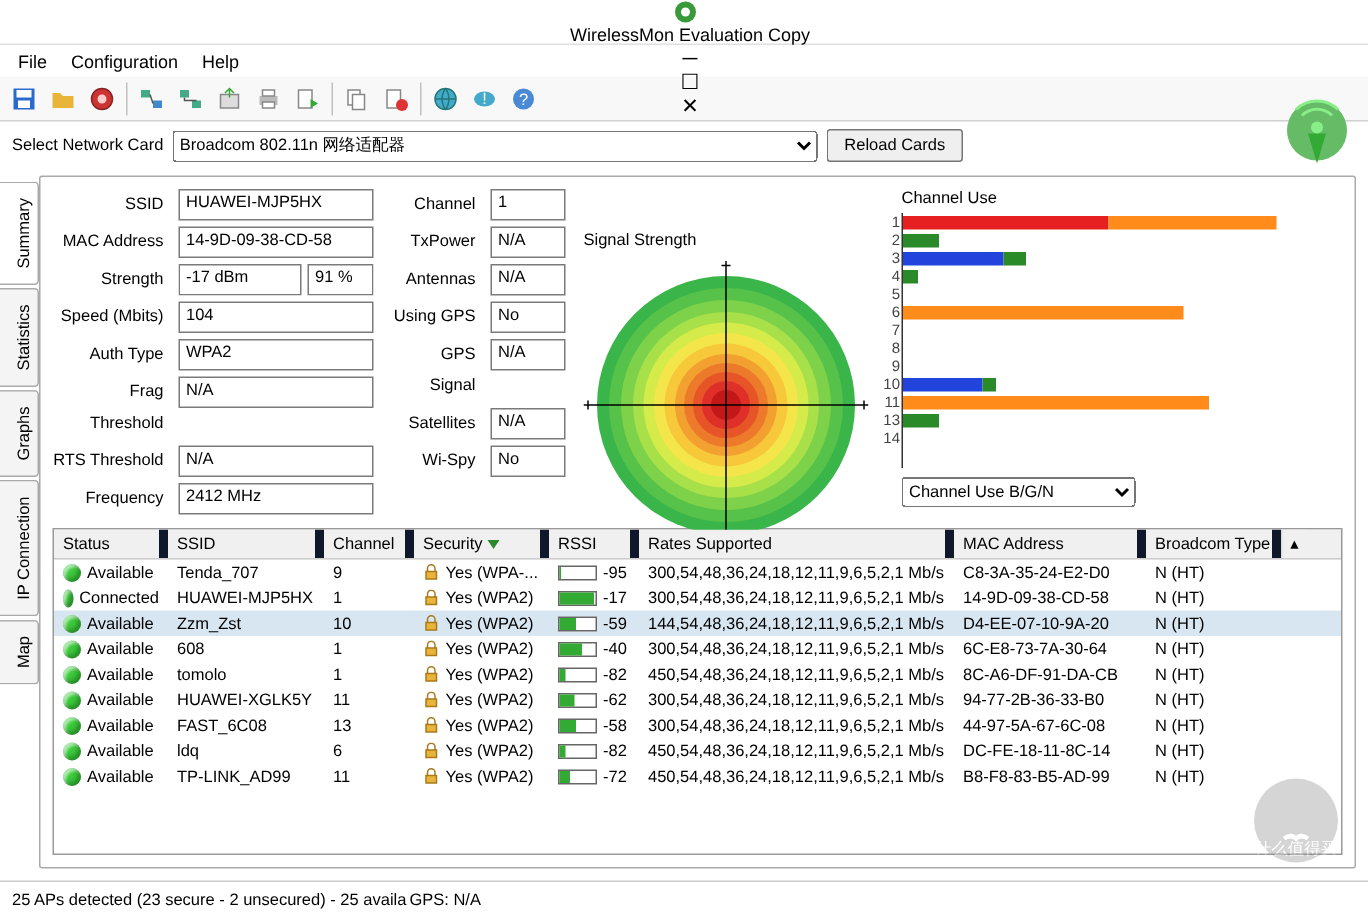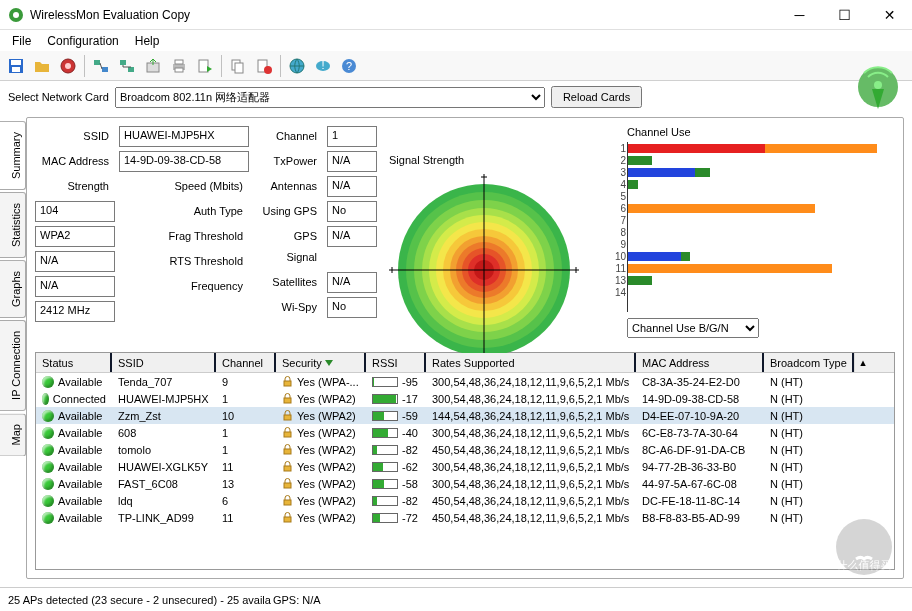--- a/index.html
+++ b/index.html
@@ -1,17 +1,17 @@
 <!DOCTYPE html>
 <html><head>
 <meta charset="utf-8">
 <style>
 * { box-sizing: border-box; font-family: "Segoe UI", Tahoma, sans-serif; font-size: 11px; }
 body { margin: 0; background: #fff; width: 912px; height: 611px; overflow: hidden; position: relative; }
-.titlebar { height: 30px; display: flex; align-items: center; padding: 0 0 0 8px; border-bottom: 1px solid #e0e0e0; }
+.titlebar { height: 30px; display: flex; align-items: center; padding: 0 0 0 8px; border-bottom: 1px solid #e0e0e0; flex-direction: column; }
 .titlebar .icon { width: 16px; height: 16px; margin-right: 6px; }
 .titlebar .title { flex: 1; font-size: 12px; }
 .titlebar .winbtn { width: 45px; height: 29px; display: flex; align-items: center; justify-content: center; font-size: 14px; }
 .menubar { height: 21px; display: flex; align-items: center; padding: 0 4px; }
 .menubar .menu { padding: 2px 8px; font-size: 12px; }
 .toolbar { height: 30px; display: flex; align-items: center; padding: 2px 4px; gap: 2px; border-bottom: 1px solid #d0d0d0; background: #f8f8f8; }
 .toolbar .tb { width: 24px; height: 24px; display: flex; align-items: center; justify-content: center; }
 .toolbar .sep { width: 1px; height: 22px; background: #c0c0c0; margin: 0 2px; }
 .cardsel { height: 32px; display: flex; align-items: center; padding: 4px 8px; gap: 6px; position: relative; }
 .cardsel select { flex: 0 0 430px; height: 21px; font-size: 11px; }
@@ -25,29 +25,29 @@
 .top-panels { display: flex; gap: 12px; height: 220px; }
 .panel-fields { display: grid; grid-template-columns: 80px 130px; gap: 4px 4px; align-content: start; }
 .panel-fields2 { display: grid; grid-template-columns: 62px 50px; gap: 4px 4px; align-content: start; }
 .lbl { text-align: right; padding-right: 6px; line-height: 21px; }
 .val { border: 1px solid #7a7a7a; height: 21px; padding: 2px 4px; background: #fff; overflow: hidden; white-space: nowrap; }
 .val.dbl { display: flex; gap: 4px; border: none; padding: 0; }
 .val.dbl .val { flex: 1; }
 .panel-signal { flex: 0 0 200px; position: relative; margin-top: 28px; }
 .panel-signal .hdr, .panel-channel .hdr { font-size: 11px; margin-bottom: 4px; }
 .radar { width: 190px; height: 190px; position: relative; }
-.panel-channel { flex: 1; margin-left: 26px; }
+.panel-channel { flex: 1; }
 .chuse { height: 170px; width: 250px; position: relative; border-left: 1px solid #333; }
 .chuse .row { height: 12px; display: flex; align-items: center; position: relative; }
 .chuse .chn { position: absolute; left: -22px; width: 20px; text-align: right; font-size: 10px; color: #444; }
 .chuse .bar { height: 9px; }
-.chuse-sel { margin-top: 6px; width: 132px; height: 20px; font-size: 11px; }
+.chuse-sel { margin-top: 6px; width: 156px; height: 20px; font-size: 11px; }
 .grid { flex: 1; border: 1px solid #999; background: #fff; overflow: hidden; display: flex; flex-direction: column; }
 .grid-head { display: flex; background: #f0f0f0; border-bottom: 1px solid #ccc; height: 20px; position: relative; }
-.grid-head .col { padding: 2px 6px; border-right: 2px solid #0f172a; overflow: hidden; white-space: nowrap; display: flex; align-items: center; gap: 3px; }
+.grid-head .col { padding: 2px 6px; border-right: 6px solid #0f172a; overflow: hidden; white-space: nowrap; display: flex; align-items: center; gap: 3px; }
 .grid-body { overflow: hidden; text-align: right; }
 .grid-row { display: flex; height: 17px; align-items: center; }
 .grid-row:nth-child(odd){ background: #fff; }
 .grid-row.sel { background: #d8e6f2; }
 .grid-row .cell { padding: 1px 6px; overflow: hidden; white-space: nowrap; display: flex; align-items: center; gap: 4px; }
 .c-status{width:76px}.c-ssid{width:104px}.c-chan{width:60px}.c-sec{width:90px}.c-rssi{width:60px}.c-rates{width:210px}.c-mac{width:128px}.c-nt{width:90px}
 .dot{width:12px;height:12px;border-radius:50%;display:inline-block;box-shadow: inset -2px -2px 3px rgba(0,0,0,.3), inset 2px 2px 2px rgba(255,255,255,.6);}
 .lock{width:11px;height:11px;}
 .rssi-bar{width:26px;height:10px;border:1px solid #666;position:relative;background:#fff;display:inline-block}
 .rssi-bar .fill{position:absolute;left:0;top:0;bottom:0;background:#3a3}
@@ -190,20 +190,24 @@
 
   <div class="content">
     <div class="top-panels">
 
       <div class="panel-fields">
         <div class="lbl">SSID</div>
         <div class="val">HUAWEI-MJP5HX</div>
         <div class="lbl">MAC Address</div>
         <div class="val">14-9D-09-38-CD-58</div>
         <div class="lbl">Strength</div>
+        <div class="val dbl">
+          <div class="val">-17 dBm</div>
+          <div class="val" style="flex:0 0 44px">91 %</div>
+        </div>
         <div class="lbl">Speed (Mbits)</div>
         <div class="val">104</div>
         <div class="lbl">Auth Type</div>
         <div class="val">WPA2</div>
         <div class="lbl">Frag Threshold</div>
         <div class="val">N/A</div>
         <div class="lbl">RTS Threshold</div>
         <div class="val">N/A</div>
         <div class="lbl">Frequency</div>
         <div class="val">2412 MHz</div>

